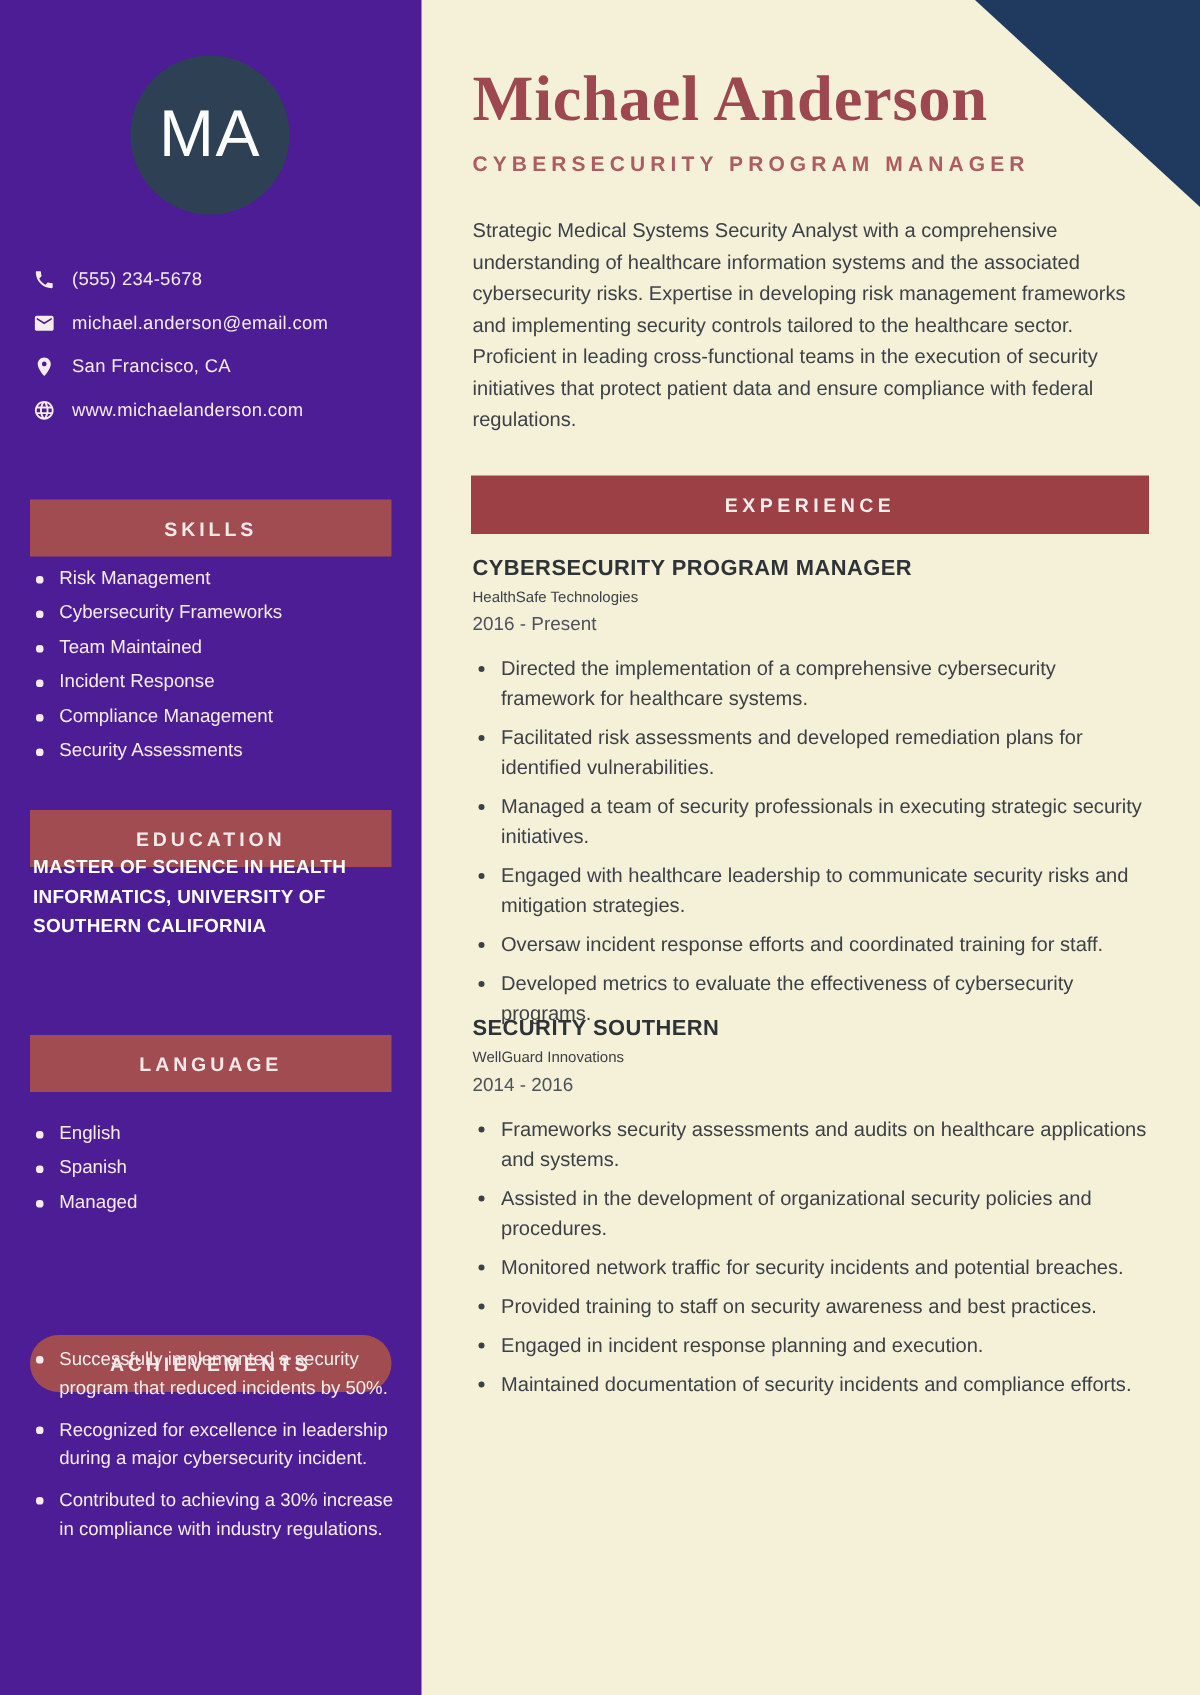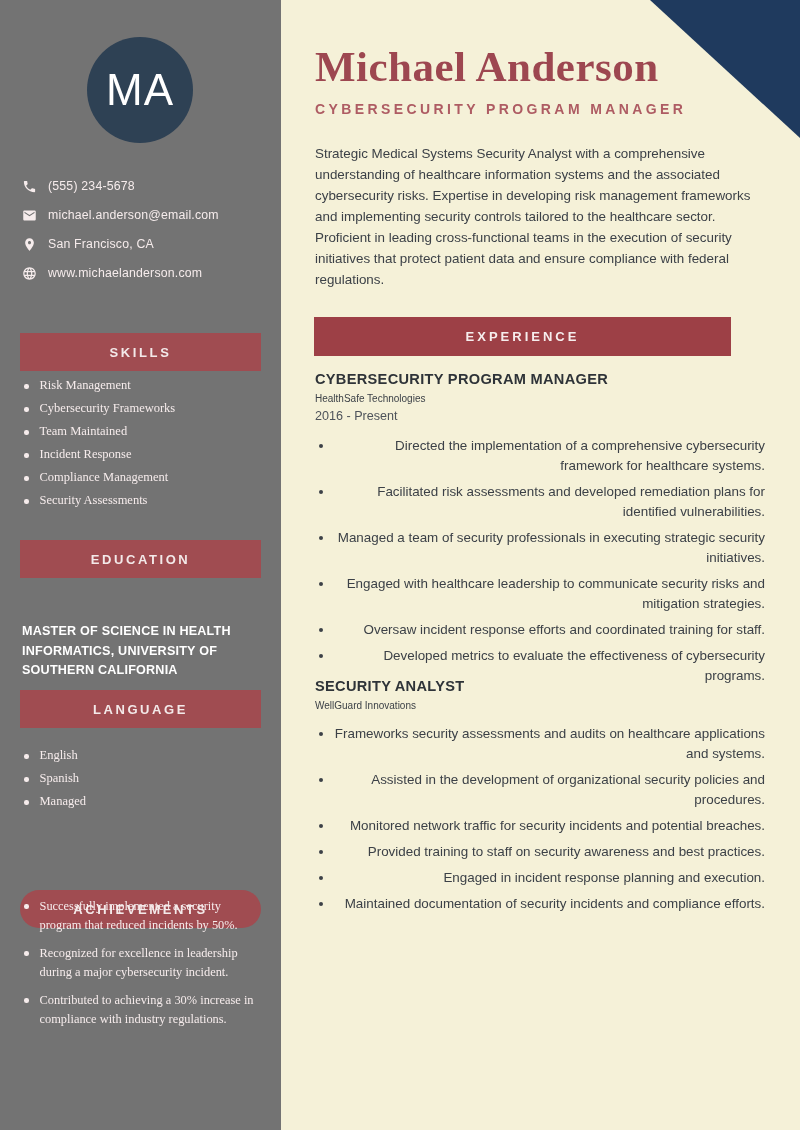--- a/index.html
+++ b/index.html
@@ -1,70 +1,70 @@
 <!DOCTYPE html>
 <html><head>
 <meta charset="utf-8">
 <style>
   html,body{margin:0;padding:0;}
   body{width:800px;height:1130px;font-family:"Liberation Sans",sans-serif;}
   .page{position:relative;width:800px;height:1130px;background:#f5f1d8;overflow:hidden;}
 
   
-  .sidebar{position:absolute;left:0;top:0;width:281px;height:1130px;background:#737373;color:#f6ecec;}
+  .sidebar{position:absolute;left:0;top:0;width:281px;height:1130px;background:#4c1d95;color:#f6ecec;}
   .avatar{position:absolute;left:87px;top:37px;width:106px;height:106px;border-radius:50%;
           background:#2e4154;display:flex;align-items:center;justify-content:center;}
   .avatar span{color:#fff;font-size:44px;letter-spacing:1px;font-weight:400;}
 
   .contact{position:absolute;left:22px;top:179px;margin:0;padding:0;list-style:none;}
   .contact li{display:flex;align-items:flex-start;margin-bottom:14px;height:15px;}
   .cicon{width:15px;height:15px;margin-right:11px;flex:0 0 15px;display:inline-flex;}
   .cicon svg{width:15px;height:15px;fill:#f6ecec;}
   .contact .ctext{font-size:12.3px;color:#f6ecec;letter-spacing:.2px;}
 
   .side-box{position:absolute;left:20px;width:241px;height:38px;background:#a04c51;
             display:flex;align-items:center;justify-content:center;}
   .side-box span{color:#f3e9e9;font-size:13px;font-weight:700;letter-spacing:2.6px;}
   .box-skills{top:333px;} .box-education{top:540px;} .box-language{top:690px;} .box-achievements{top:890px;border-radius:19px;}
 
-  .side-list{position:absolute;left:22px;margin:0;padding:0;list-style:none;width:240px;font-family:Liberation Serif, serif;}
+  .side-list{position:absolute;left:22px;margin:0;padding:0;list-style:none;width:240px;}
   .list-skills{top:378px;} .list-language{top:748px;} .list-achievements{top:897px;}
   .side-list li{display:flex;margin-bottom:9px;}
   .dot{width:4.5px;height:4.5px;border-radius:50%;background:#f6ecec;flex:0 0 4.5px;margin:6px 11px 0 2px;}
   .side-li-text{font-size:12.5px;line-height:14px;color:#f6ecec;}
   .list-achievements li{margin-bottom:9px;}
   .list-achievements .side-li-text{font-size:12.4px;line-height:19px;}
   .list-achievements .dot{margin-top:7px;}
 
-  .edu-text{position:absolute;left:22px;top:622px;width:228px;margin:0;
+  .edu-text{position:absolute;left:22px;top:569px;width:228px;margin:0;
             font-size:12.6px;font-weight:700;line-height:19.5px;color:#ffffff;letter-spacing:.2px;}
 
   
   .corner-triangle{position:absolute;right:0;top:0;width:150px;height:138px;background:#1f3a5e;
                    clip-path:polygon(0 0,100% 0,100% 100%);}
 
   
   .main{position:absolute;left:314px;top:0;width:452px;height:1130px;}
   .name{position:absolute;left:1px;top:42px;margin:0;font-family:"Liberation Serif",serif;
         font-weight:700;font-size:43px;color:#9d4750;letter-spacing:.5px;white-space:nowrap;}
   .pro-title{position:absolute;left:1px;top:101px;font-size:14px;font-weight:700;
              letter-spacing:3.4px;color:#ae5c63;white-space:nowrap;}
   .summary{position:absolute;left:1px;top:143px;width:450px;margin:0;
            font-size:13.4px;line-height:21px;color:#3c4147;}
 
-  .exp-bar{position:absolute;left:0;top:317px;width:417px;height:39px;background:#9d4046;
+  .exp-bar{position:absolute;left:0;top:317px;width:452px;height:39px;background:#9d4046;
            display:flex;align-items:center;justify-content:center;}
   .exp-bar span{color:#f6eded;font-size:13px;font-weight:700;letter-spacing:3px;}
 
   .job{position:absolute;left:1px;width:451px;}
   .job1{top:371px;} .job2{top:678px;}
   .job h2{margin:0;font-size:14.6px;font-weight:700;color:#2e3338;letter-spacing:.3px;}
   .company{margin-top:6px;font-size:10px;color:#3c4147;}
   .dates{margin-top:5px;font-size:12.6px;color:#4e535a;}
-  .job-bullets{margin:13px 1px 0 0;padding:0 0 0 19px;text-align:right;}
+  .job-bullets{margin:13px 1px 0 0;padding:0 0 0 19px;}
   .job-bullets li{font-size:13.4px;line-height:20px;color:#3c4147;margin-bottom:6px;}
 </style>
 </head>
 <body>
 
 <div class="page">
 
   <aside class="sidebar">
     <div class="avatar">
       <span>MA</span>
@@ -196,22 +196,23 @@
           <li>Directed the implementation of a comprehensive cybersecurity framework for healthcare systems.</li>
           <li>Facilitated risk assessments and developed remediation plans for identified vulnerabilities.</li>
           <li>Managed a team of security professionals in executing strategic security initiatives.</li>
           <li>Engaged with healthcare leadership to communicate security risks and mitigation strategies.</li>
           <li>Oversaw incident response efforts and coordinated training for staff.</li>
           <li>Developed metrics to evaluate the effectiveness of cybersecurity programs.</li>
         </ul>
     </section>
 
     <section class="job job2">
-      <h2>SECURITY ANALYST</h2>
+      <h2>SECURITY SOUTHERN</h2>
       <div class="company">WellGuard Innovations</div>
+      <div class="dates">2014 - 2016</div>
       <ul class="job-bullets">
           <li>Frameworks security assessments and audits on healthcare applications and systems.</li>
           <li>Assisted in the development of organizational security policies and procedures.</li>
           <li>Monitored network traffic for security incidents and potential breaches.</li>
           <li>Provided training to staff on security awareness and best practices.</li>
           <li>Engaged in incident response planning and execution.</li>
           <li>Maintained documentation of security incidents and compliance efforts.</li>
         </ul>
     </section>
   </main>

